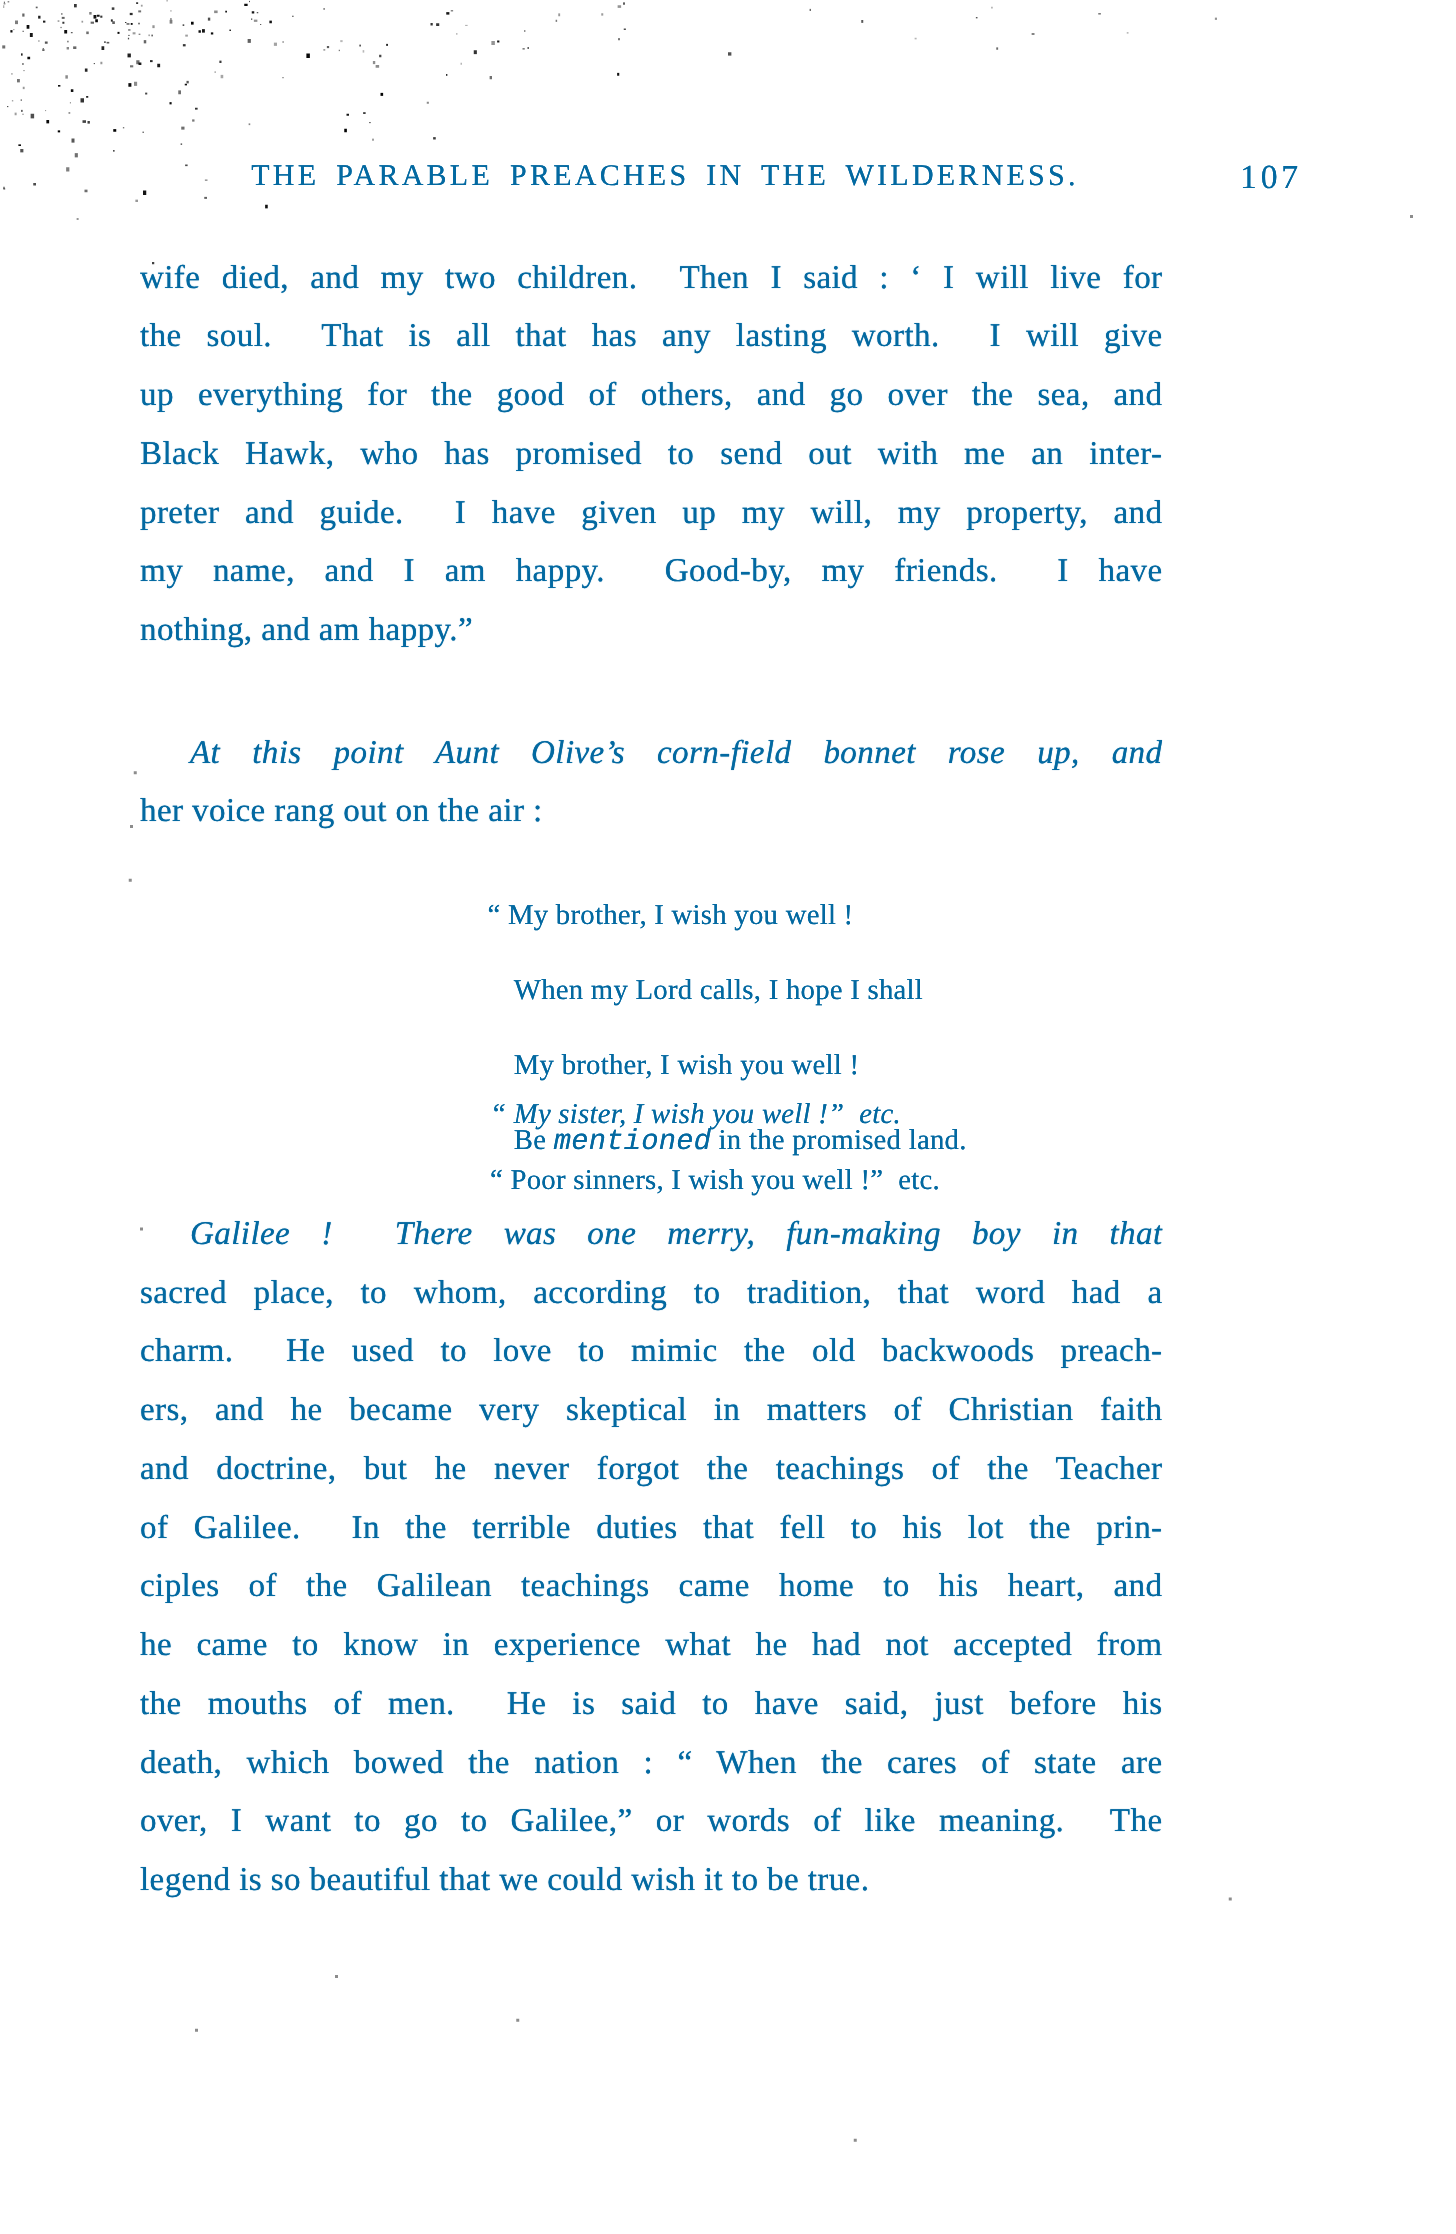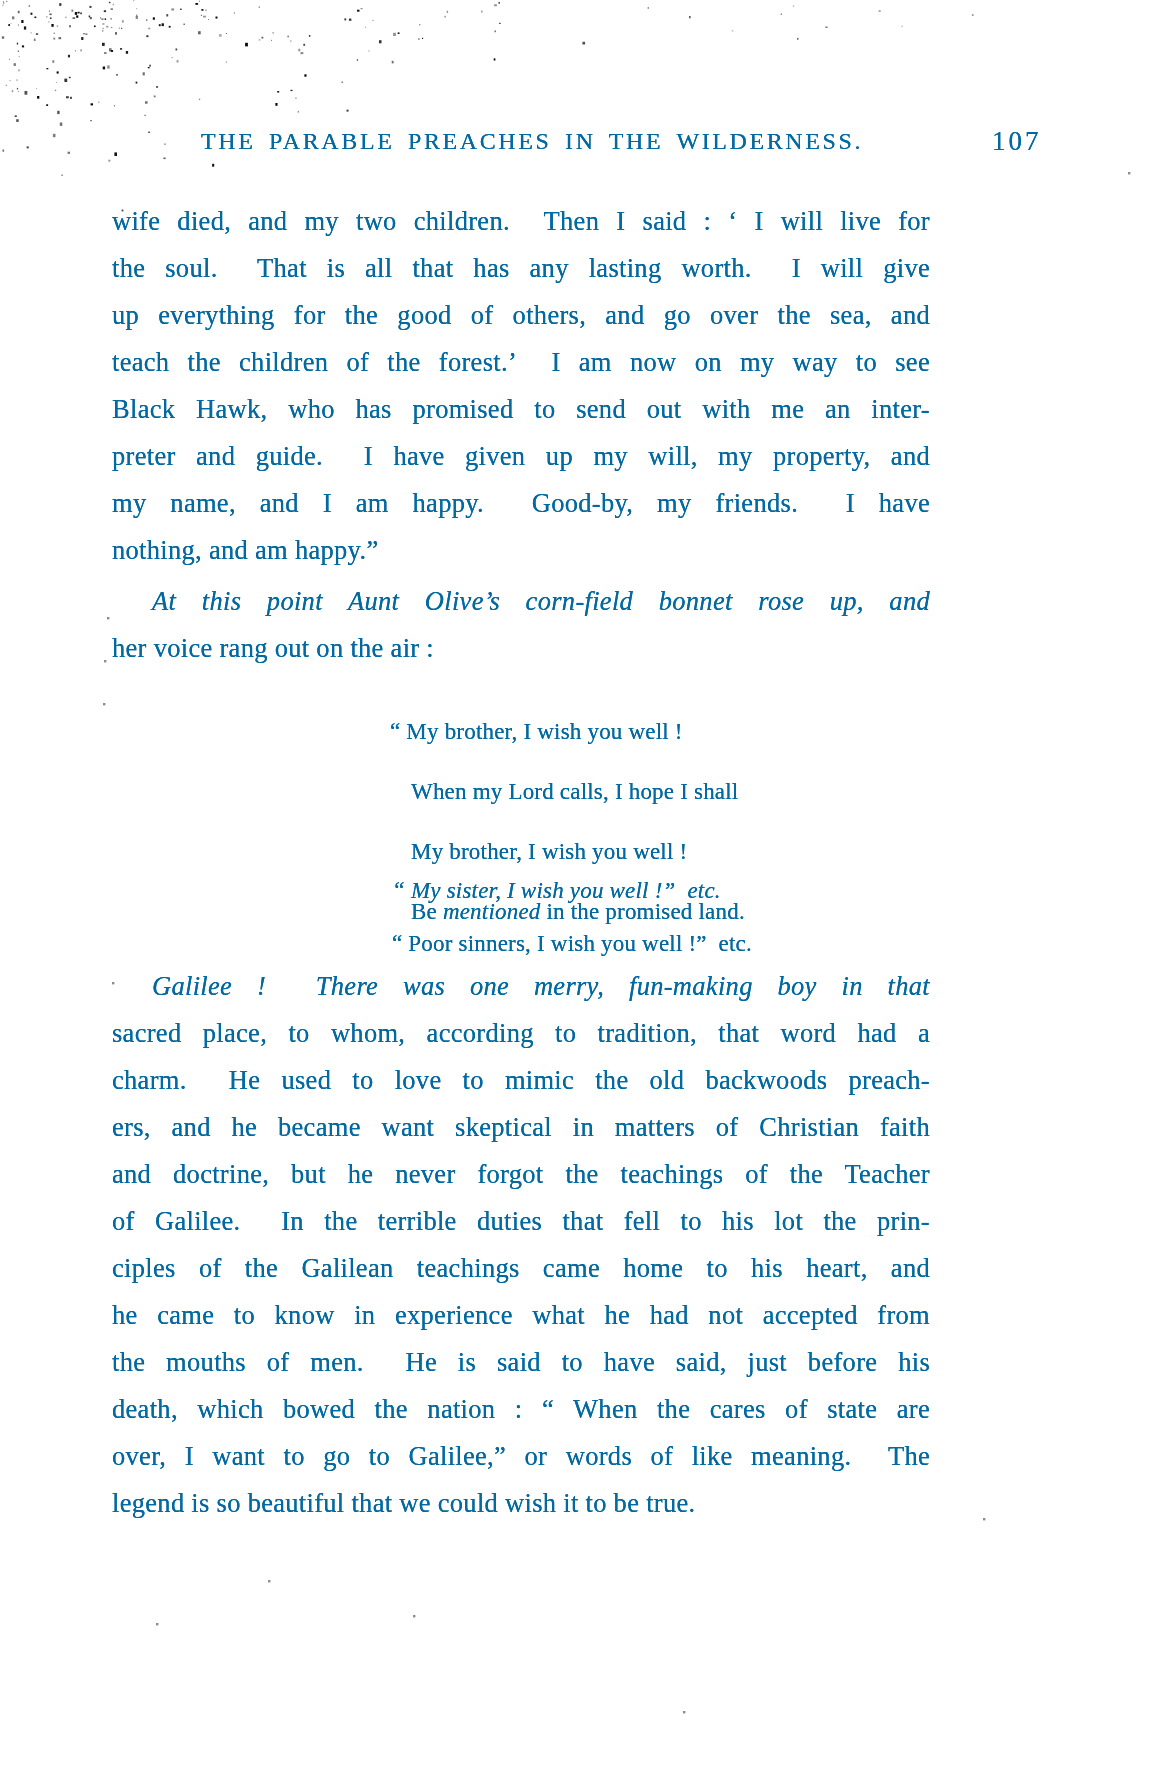--- a/index.html
+++ b/index.html
@@ -71,21 +71,21 @@
   .verse.hang .vline:first-child { text-indent: -21px; }
   #verse-1 { left: 411px; width: 450px; }
   #verse-2 { left: 392px; width: 480px; }
   #verse-3 { left: 392px; width: 480px; }
   #para-1 { top: 198px; }
   #para-2 { top: 578px; }
   #verse-1 { top: 690px; }
   #verse-2 { top: 849px; font-style: italic; }
   #verse-3 { top: 902px; }
   #para-3 { top: 963px; }
-  i { font-style: italic; }
+  i { font-style: italic; font-family: Liberation Mono, monospace; }
 </style>
 </head>
 <body>
 
 <div class="page">
 
   <svg class="scan-noise" id="scan-noise" viewBox="0 0 1165 1787" xmlns="http://www.w3.org/2000/svg">
       <rect x="275.4" y="103.0" width="2.1" height="2.8" fill="#000" opacity="0.99"></rect>
       <rect x="142.6" y="72.3" width="2.2" height="3.1" fill="#000" opacity="0.56"></rect>
       <rect x="100.0" y="17.6" width="1.1" height="0.7" fill="#000" opacity="0.90"></rect>
@@ -315,21 +315,20 @@
     </svg>
 
   <div class="running-header">THE PARABLE PREACHES IN THE WILDERNESS.</div>
 
   <div class="page-number">107</div>
 
   <div class="block" id="para-1">
       <div class="tline">wife died, and my two children.  Then I said : ‘ I will live for</div>
       <div class="tline">the soul.  That is all that has any lasting worth.  I will give</div>
       <div class="tline">up everything for the good of others, and go over the sea, and</div>
-      <div class="tline">teach the children of the forest.’  I am now on my way to see</div>
       <div class="tline">Black Hawk, who has promised to send out with me an inter-</div>
       <div class="tline">preter and guide.  I have given up my will, my property, and</div>
       <div class="tline">my name, and I am happy.  Good-by, my friends.  I have</div>
       <div class="tline last">nothing, and am happy.”</div>
     </div>
 
   <div class="block" id="para-2">
       <div class="tline indent">At this point Aunt Olive’s corn-field bonnet rose up, and</div>
       <div class="tline last">her voice rang out on the air :</div>
     </div>
@@ -346,21 +345,21 @@
     </div>
 
   <div class="block verse" id="verse-3">
       <div class="vline">“ Poor sinners, I wish you well !”  etc.</div>
     </div>
 
   <div class="block" id="para-3">
       <div class="tline indent">Galilee !  There was one merry, fun-making boy in that</div>
       <div class="tline">sacred place, to whom, according to tradition, that word had a</div>
       <div class="tline">charm.  He used to love to mimic the old backwoods preach-</div>
-      <div class="tline">ers, and he became want skeptical in matters of Christian faith</div>
+      <div class="tline">ers, and he became very skeptical in matters of Christian faith</div>
       <div class="tline">and doctrine, but he never forgot the teachings of the Teacher</div>
       <div class="tline">of Galilee.  In the terrible duties that fell to his lot the prin-</div>
       <div class="tline">ciples of the Galilean teachings came home to his heart, and</div>
       <div class="tline">he came to know in experience what he had not accepted from</div>
       <div class="tline">the mouths of men.  He is said to have said, just before his</div>
       <div class="tline">death, which bowed the nation : “ When the cares of state are</div>
       <div class="tline">over, I want to go to Galilee,” or words of like meaning.  The</div>
       <div class="tline last">legend is so beautiful that we could wish it to be true.</div>
     </div>
 

